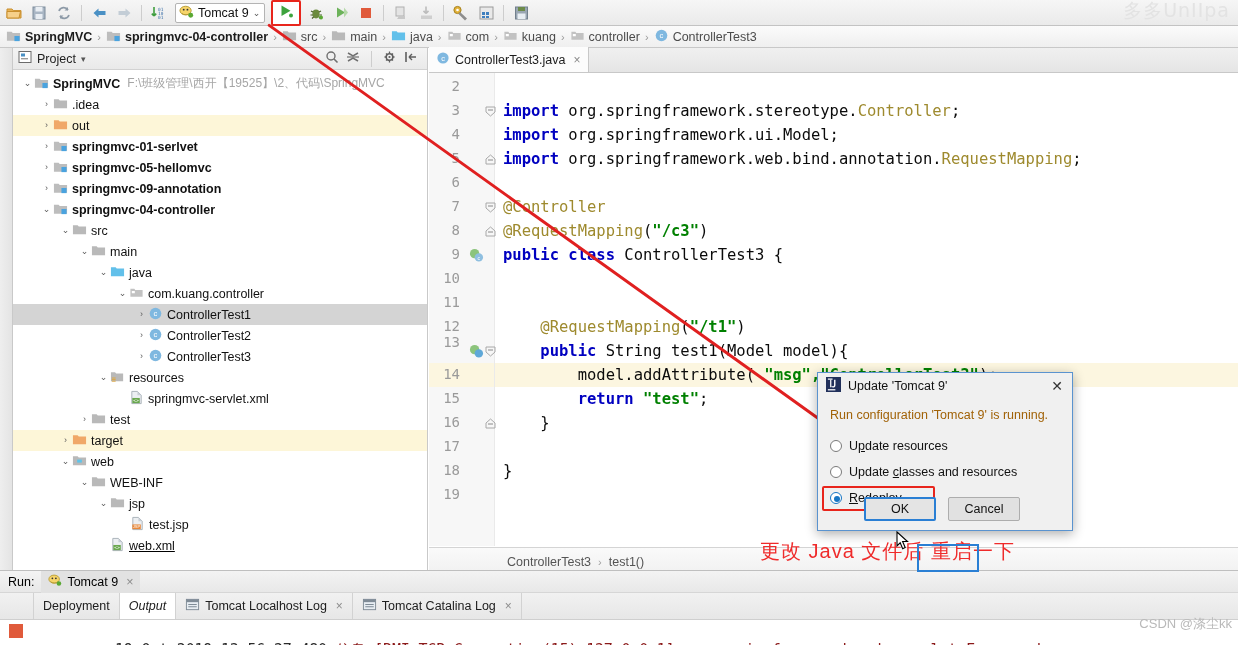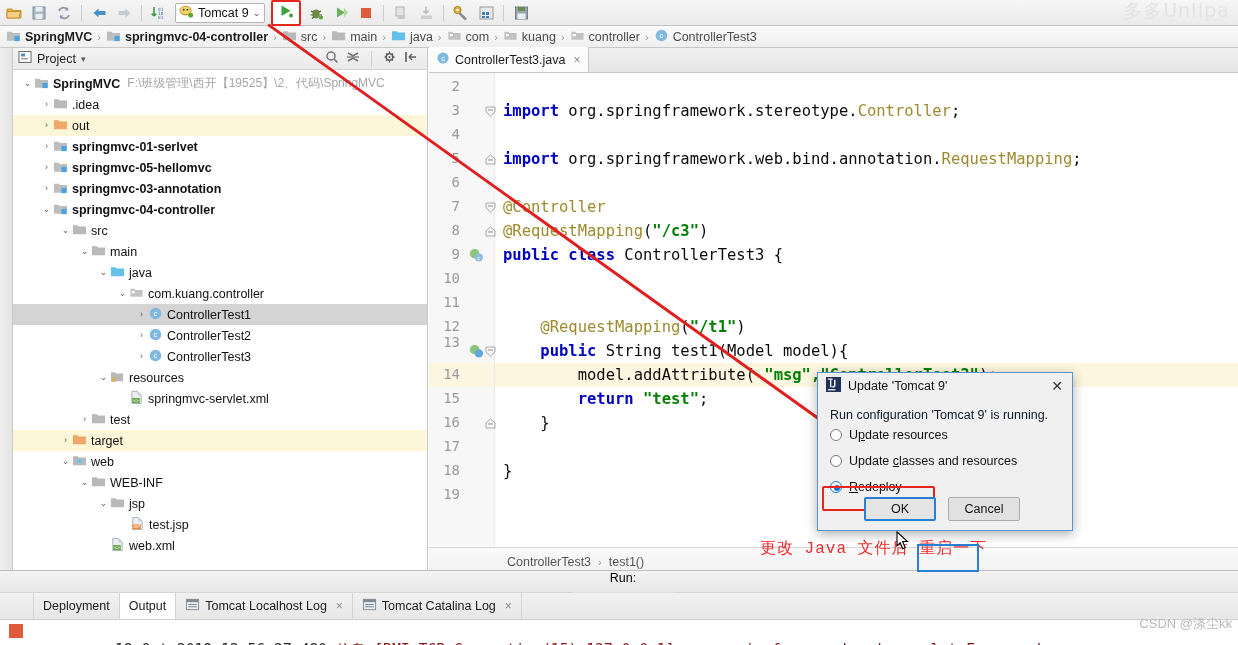--- a/index.html
+++ b/index.html
@@ -143,40 +143,40 @@
   .status-crumb .sep { color:#a0a0a0; font-size:11px; }
 
   
   .runwin {
     position:absolute; left:0; top:570px; width:1238px; height:75px;
     background:#fff; border-top:1px solid #bfbfbf;
   }
   .runhead {
     height:22px; background:linear-gradient(#f3f3f3,#e8e8e8);
     display:flex; align-items:center; padding-left:8px; gap:7px;
-    border-bottom:1px solid #d6d6d6; font-size:12.5px;flex-direction:column;
+    border-bottom:1px solid #d6d6d6; font-size:12.5px;
   }
   .runtab {
     display:flex; align-items:center; gap:5px; height:22px;
     padding:0 7px; background:#e2e2e2; font-size:12.5px;
   }
   .runtab .x { color:#8d8d8d; margin-left:3px; }
 
   .subtabs {
     position:absolute; top:22px; left:0; right:0; height:27px;
     background:linear-gradient(#f1f1f1,#e7e7e7);
     border-bottom:1px solid #cfcfcf;
     display:flex; align-items:stretch; padding-left:34px;
   }
   .stab {
     display:flex; align-items:center; gap:5px; padding:0 9px;
     font-size:12.5px; color:#202020; border-right:1px solid #d2d2d2;
     border-left:1px solid #d2d2d2; margin-left:-1px;
   }
-  .stab.active { background:#ffffff; }
+  .stab.active { background:#ffffff;font-style:italic; }
   .stab .x { color:#8d8d8d; font-size:12px; margin-left:4px; }
 
   .runsidebar { position:absolute; left:0; top:22px; width:34px; bottom:0; }
   .logline {
     position:absolute; left:62px; top:52px; right:0;
     font-family:"DejaVu Sans Mono", monospace; font-size:15px;
     color:#8b1a1a; white-space:pre; letter-spacing:-.2px;
   }
   .logline .bk { color:#2b2b2b; }
 
@@ -186,21 +186,21 @@
     background:#f0f0f0; border:1px solid #5a93cf;
     box-shadow:0 3px 11px rgba(0,0,0,.32); z-index:40;
   }
   .dlg-title {
     height:25px; background:#f0f0f0; display:flex; align-items:center;
     padding:0 4px 0 8px; gap:7px; font-size:12.5px; color:#111;
   }
   .dlg-title .tt { flex:1; }
   .dlg-close { width:22px; text-align:center; color:#333; font-size:14px; }
   .dlg-body { background:#f0f0f0; padding:10px 12px 0 12px; }
-  .dlg-msg { font-size:12.5px; color:#0f172a; }
+  .dlg-msg { font-size:12.5px; color:#a16207; margin-bottom:11px; }
   .radio-row { display:flex; align-items:center; gap:7px; height:26px; font-size:12.5px; color:#111; }
   .rdo {
     width:12px; height:12px; border-radius:50%; border:1px solid #7a7a7a;
     background:#fff; position:relative; flex:0 0 12px;
   }
   .rdo.on { border-color:#1675c4; }
   .rdo.on::after {
     content:""; position:absolute; left:2.5px; top:2.5px;
     width:6px; height:6px; border-radius:50%; background:#1675c4;
   }
@@ -219,21 +219,21 @@
   }
   .dbtn.def { border:2px solid #2a7fd4; background:#e4e4e4; }
 
   
   .redline {
     position:absolute; background:#e02020; height:3px; z-index:30;
     transform-origin:left center; border-radius:2px;
   }
   .annot-cn {
     position:absolute; left:760px; top:538px; z-index:45;
-    color:#ef2b2b; font-size:16px; font-family:Liberation Mono, monospace;
+    color:#ef2b2b; font-size:20px; font-family:Liberation Sans, sans-serif;
     white-space:nowrap; letter-spacing:1px;
   }
   .cursor-ptr { position:absolute; left:896px; top:531px; z-index:50; }
 
   .wm-top {
     position:absolute; right:8px; top:-2px; z-index:5;
     font-size:19px; color:#e3e3e3; font-family:"DejaVu Sans", sans-serif;
     letter-spacing:1px; white-space:nowrap; user-select:none;
   }
   .wm-bot {
@@ -526,21 +526,21 @@
               <rect x="9" y="8.5" width="5.5" height="5.5" fill="#4aa3df"></rect>
             </svg></span>
           <span class="nm">springmvc-05-hellomvc</span>
         </div>
         <div class="row b" style="padding-left: 27px;">
           <span class="arrow">›</span>
           <span class="ic"><svg width="15" height="15" viewBox="0 0 16 16">
               <path d="M1 4h5l1.2 1.4H15V13.5H1z" fill="#bdbdbd"></path>
               <rect x="9" y="8.5" width="5.5" height="5.5" fill="#4aa3df"></rect>
             </svg></span>
-          <span class="nm">springmvc-03-annotation</span>
+          <span class="nm">springmvc-09-annotation</span>
         </div>
         <div class="row b" style="padding-left: 27px;">
           <span class="arrow">⌄</span>
           <span class="ic"><svg width="15" height="15" viewBox="0 0 16 16">
               <path d="M1 4h5l1.2 1.4H15V13.5H1z" fill="#bdbdbd"></path>
               <rect x="9" y="8.5" width="5.5" height="5.5" fill="#4aa3df"></rect>
             </svg></span>
           <span class="nm">springmvc-04-controller</span>
         </div>
         <div class="row" style="padding-left: 46px;">
@@ -653,21 +653,21 @@
         <div class="row" style="padding-left: 104px;">
           <span class="arrow"></span>
           <span class="ic"><svg width="15" height="15" viewBox="0 0 16 16">
               <path d="M3 1.5h6l4 4V14.5H3z" fill="#eceff2" stroke="#a8b0b8"></path>
               <path d="M9 1.5l4 4H9z" fill="#c7ced5"></path>
               <rect x="2.5" y="9" width="9" height="5" fill="#e8883a"></rect>
               <text x="7" y="13.2" font-size="4.4" fill="#fff" text-anchor="middle" font-family="sans-serif">JSP</text>
             </svg></span>
           <span class="nm">test.jsp</span>
         </div>
-        <div class="row" style="padding-left: 84px;">
+        <div class="row" style="padding-left: 84px; text-decoration: underline;">
           <span class="arrow"></span>
           <span class="ic"><svg width="15" height="15" viewBox="0 0 16 16">
               <path d="M3 1.5h6l4 4V14.5H3z" fill="#eceff2" stroke="#a8b0b8"></path>
               <path d="M9 1.5l4 4H9z" fill="#c7ced5"></path>
               <rect x="3.5" y="8.5" width="8" height="5.5" fill="#6aa84f"></rect>
               <text x="7.5" y="13" font-size="5" fill="#fff" text-anchor="middle" font-family="monospace">&lt;&gt;</text>
             </svg></span>
           <span class="nm">web.xml</span>
         </div>
       </div>
@@ -736,20 +736,21 @@
         <div class="fold" style="top: 345px;"><svg width="11" height="11" viewBox="0 0 11 11">
             <path d="M1 10h9V5L5.5 1 1 5z" fill="none" stroke="#a8a8a8"></path>
             <path d="M3 6h5" stroke="#8a8a8a"></path>
           </svg></div>
         <div class="gnum" style="top: 365px;">17</div>
         <div class="gnum" style="top: 389px;">18</div>
         <div class="gnum" style="top: 413px;">19</div>
       </div>
     <div class="codearea" id="codearea">
         <div class="cl" style="top: 26px;"><span class="kw">import</span> org.springframework.stereotype.<span class="pkgc">Controller</span>;</div>
+        <div class="cl" style="top: 50px;"><span class="kw">import</span> org.springframework.ui.Model;</div>
         <div class="cl" style="top: 74px;"><span class="kw">import</span> org.springframework.web.bind.annotation.<span class="pkgc">RequestMapping</span>;</div>
         <div class="cl" style="top: 122px;"><span class="ann">@Controller</span></div>
         <div class="cl" style="top: 146px;"><span class="ann">@RequestMapping</span>(<span class="str">"/c3"</span>)</div>
         <div class="cl" style="top: 170px;"><span class="kw">public</span> <span class="kw">class</span> ControllerTest3 {</div>
         <div class="cl" style="top: 242px;">    <span class="ann">@RequestMapping</span>(<span class="str">"/t1"</span>)</div>
         <div class="cl" style="top: 266px;">    <span class="kw">public</span> String test1(Model model){</div>
         <div class="hlline" style="top: 290px;"></div>
         <div class="cl" style="top: 290px;">        model.addAttribute( <span class="str">"msg","ControllerTest3"</span>);</div>
         <div class="cl" style="top: 314px;">        <span class="kw">return</span> <span class="str">"test"</span>;</div>
         <div class="cl" style="top: 338px;">    }</div>

